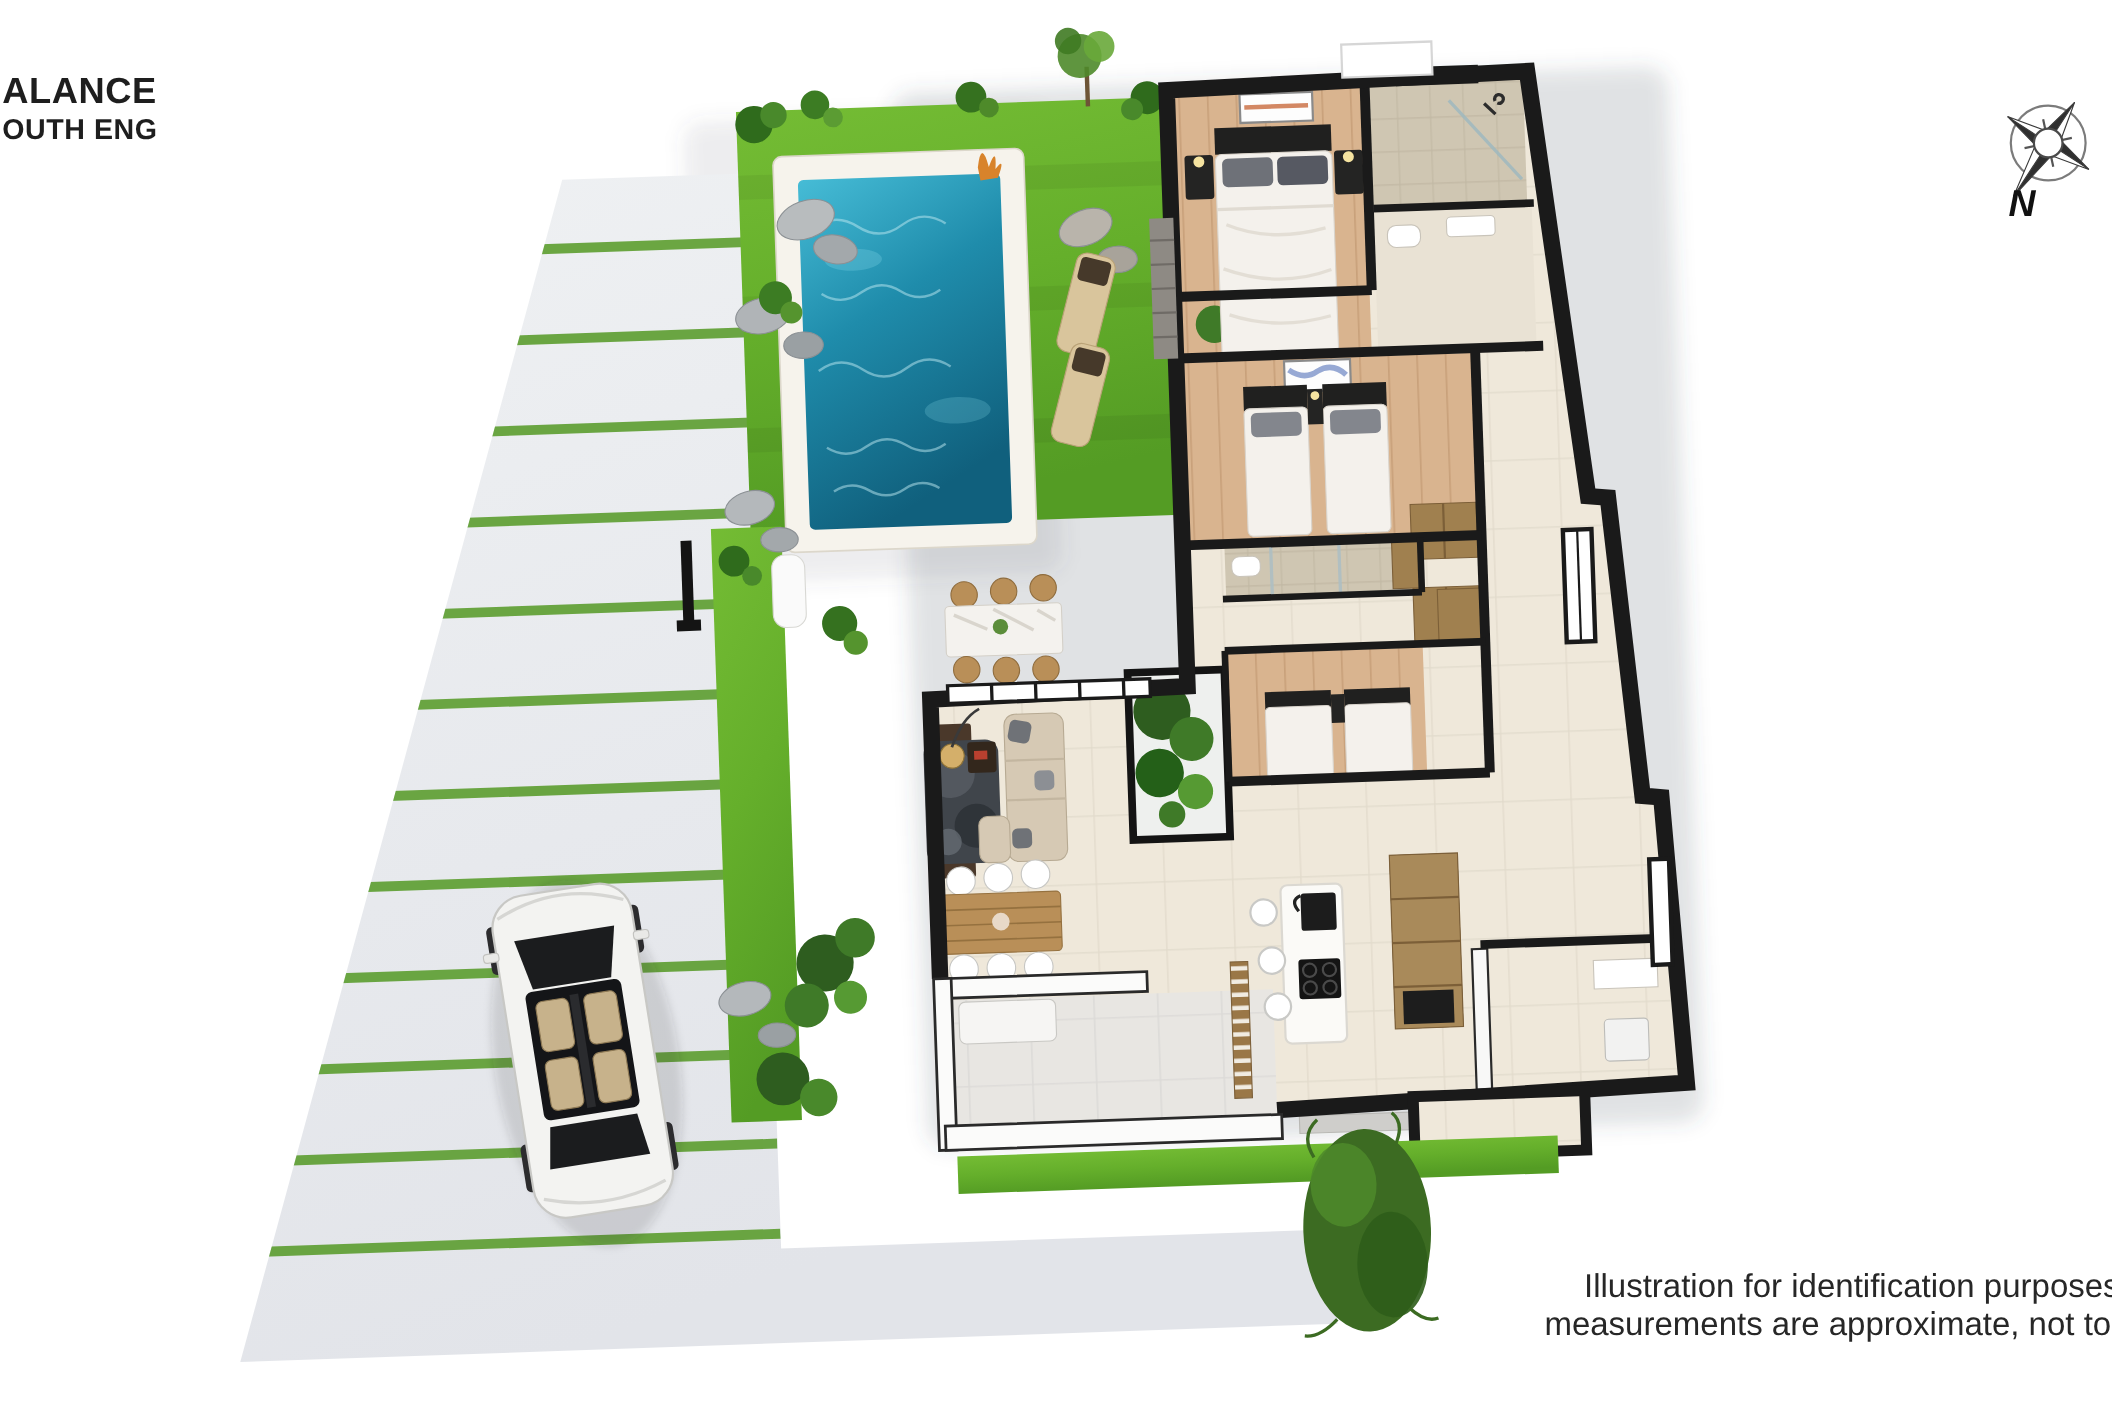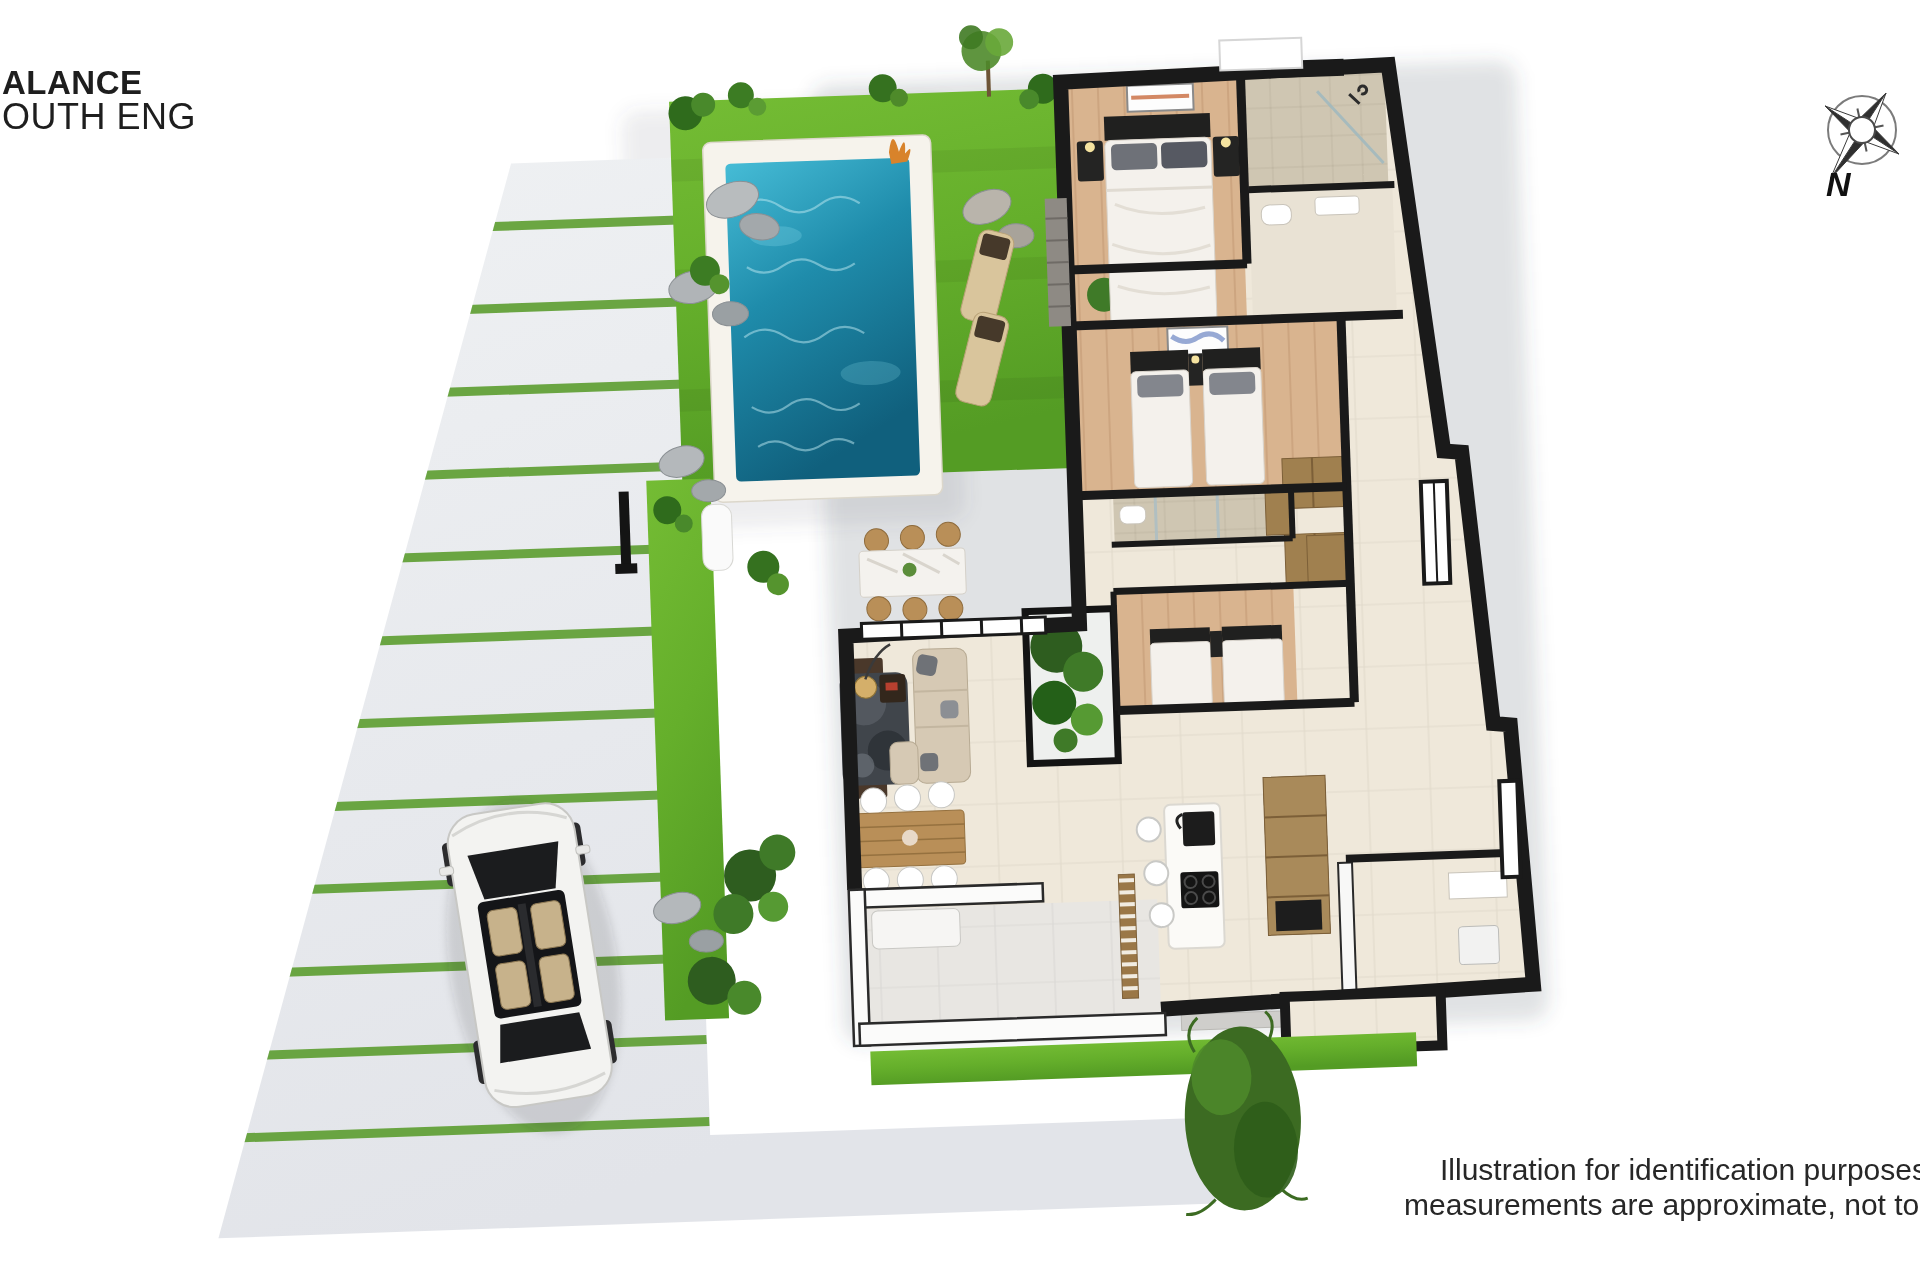--- a/index.html
+++ b/index.html
@@ -1,20 +1,20 @@
 <!DOCTYPE html>
 <html><head>
 <meta charset="utf-8">
 <style>
   html,body{margin:0;padding:0;background:#fff;}
   #stage{position:relative;width:1920px;height:1280px;overflow:hidden;background:#ffffff;
          font-family:"Liberation Sans",sans-serif;}
   .hdr{position:absolute;left:2px;top:66px;color:#1e1e1e;line-height:34px;white-space:nowrap;}
   .hdr .l1{font-size:33px;font-weight:bold;letter-spacing:.5px;}
-  .hdr .l2{font-size:36px;font-weight:400;letter-spacing:.5px;}
+  .hdr .l2{font-size:26px;font-weight:700;letter-spacing:.5px;}
   .disc{position:absolute;top:1152px;left:1404px;width:800px;color:#272727;font-size:30px;
         line-height:35px;white-space:nowrap;}
   .disc .d1{margin-left:36px;}
   svg text{font-family:"Liberation Sans",sans-serif;}
 </style>
 </head>
 <body>
 
 <div id="stage">
 

